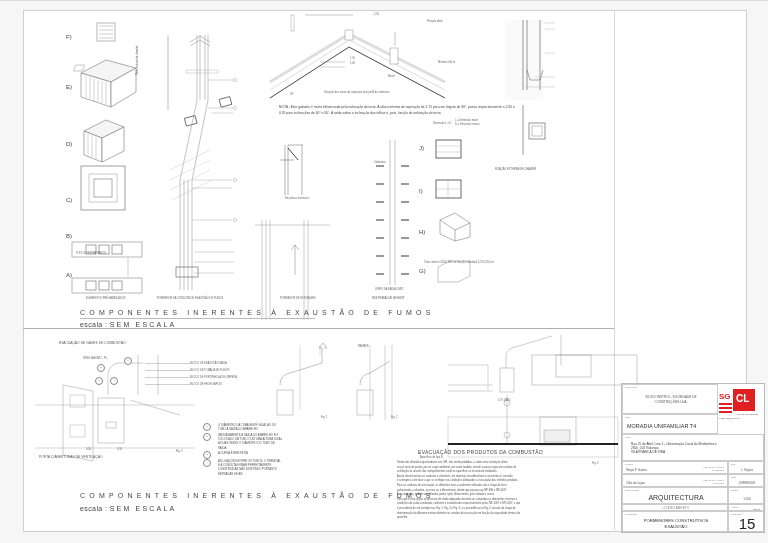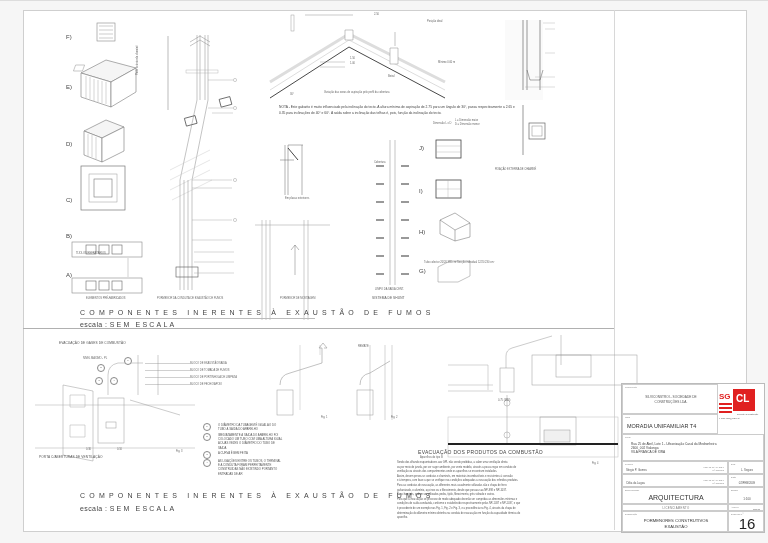--- a/index.html
+++ b/index.html
@@ -365,15 +365,15 @@
   </div>
   <div class="tb-cell" style="left:0; top:127px; width:106px; height:21px;">
     <div class="tb-cap">Designação</div>
     <div style="position:absolute; left:0; width:106px; text-align:center; top:6px; font-size:4.2px; line-height:6px; color:#333;">
       <div>PORMENORES CONSTRUTIVOS</div>
       <div>EXAUSTÃO</div>
     </div>
   </div>
   <div class="tb-cell" style="left:106px; top:127px; width:36px; height:21px;">
     <div class="tb-cap">Desenho n.º</div>
-    <div style="position:absolute; left:0; width:36px; text-align:center; top:3px; font-size:15px; color:#222;">16</div>
+    <div style="position:absolute; left:0; width:36px; text-align:center; top:3px; font-size:15px; color:#222;">15</div>
   </div>
 </div>
 
 </body></html>

